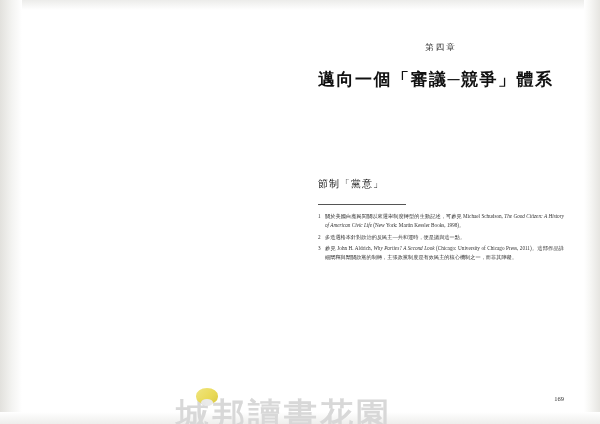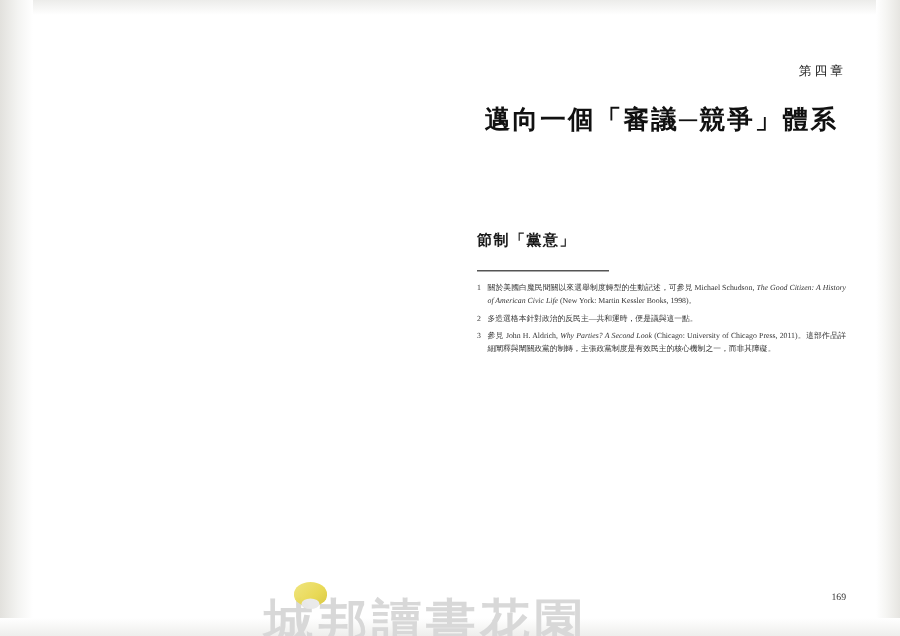--- a/index.html
+++ b/index.html
@@ -48,39 +48,39 @@
   }
 
   .content {
     position: absolute;
     left: 318px;
     top: 42px;
     width: 246px;
   }
 
   .chapter-label {
-    text-align: right;
+    text-align: center;
     font-size: 8.5px;
     letter-spacing: 2px;
     color: #242424;
     margin-bottom: 14px;
   }
   .chapter-title {
-    text-align: center;
+    text-align: left;
     font-size: 17px;
     letter-spacing: 1.5px;
     color: #111111;
     font-weight: 700;
     white-space: nowrap;
   }
 
   .section-title {
-    margin-top: 62px;
+    margin-top: 86px;
     font-size: 10px;
-    font-weight: 700;
+    font-weight: 400;
     letter-spacing: 1px;
     color: #1a1a1a;
   }
 
   .body-text {
     margin-top: 14px;
     font-size: 7.2px;
     line-height: 1.95;
     color: #2a2a2a;
     text-align: justify;

